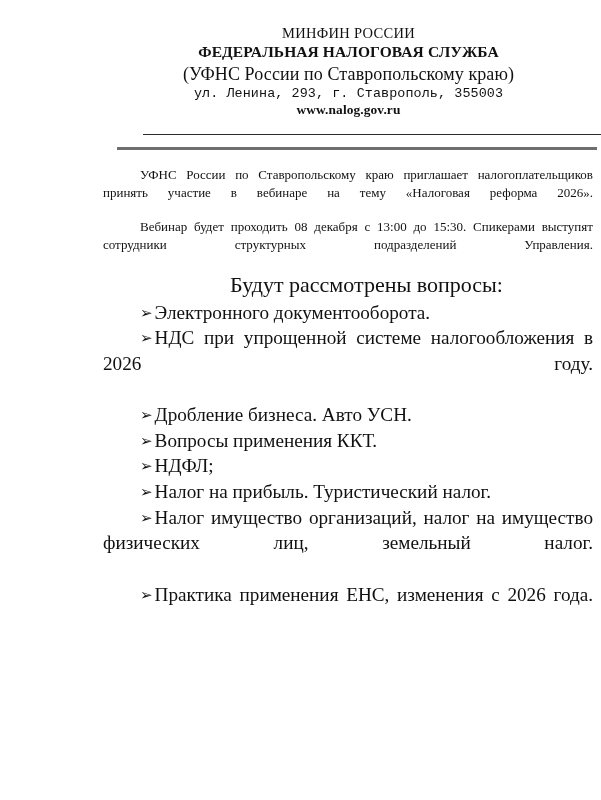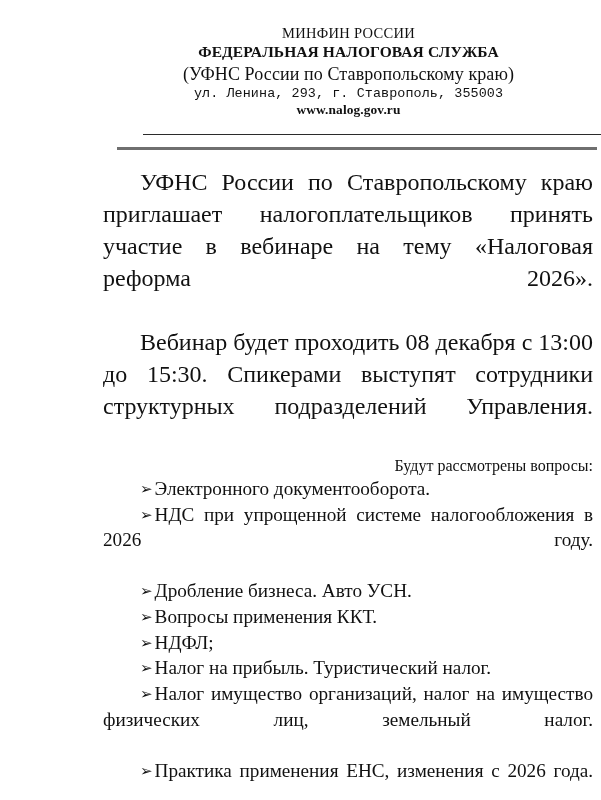--- a/index.html
+++ b/index.html
@@ -106,40 +106,40 @@
     letter-spacing: -0.1px;
   }
 
   
   .body-block {
     margin-top: 14px;
     padding: 0 44px 0 43px;
   }
   p.para {
     margin: 0;
-    font-size: 24px;
+    font-size: 13px;
     line-height: 1.335;
     text-align: justify;
     text-indent: 37px;
     text-justify: inter-word;
     hyphens: none;
   }
   
   p.para.stretch::after {
     content: "";
     display: inline-block;
     width: 100%;
   }
 
   p.lead-in {
     margin: 0;
-    font-size: 16px;
+    font-size: 22px;
     line-height: 1.335;
     text-indent: 37px;
-    text-align: right;
+    text-align: center;
   }
 
   ul.topics {
     list-style: none;
     margin: 0;
     padding: 0;
   }
   ul.topics li {
     position: relative;
     font-size: 19.2px;

